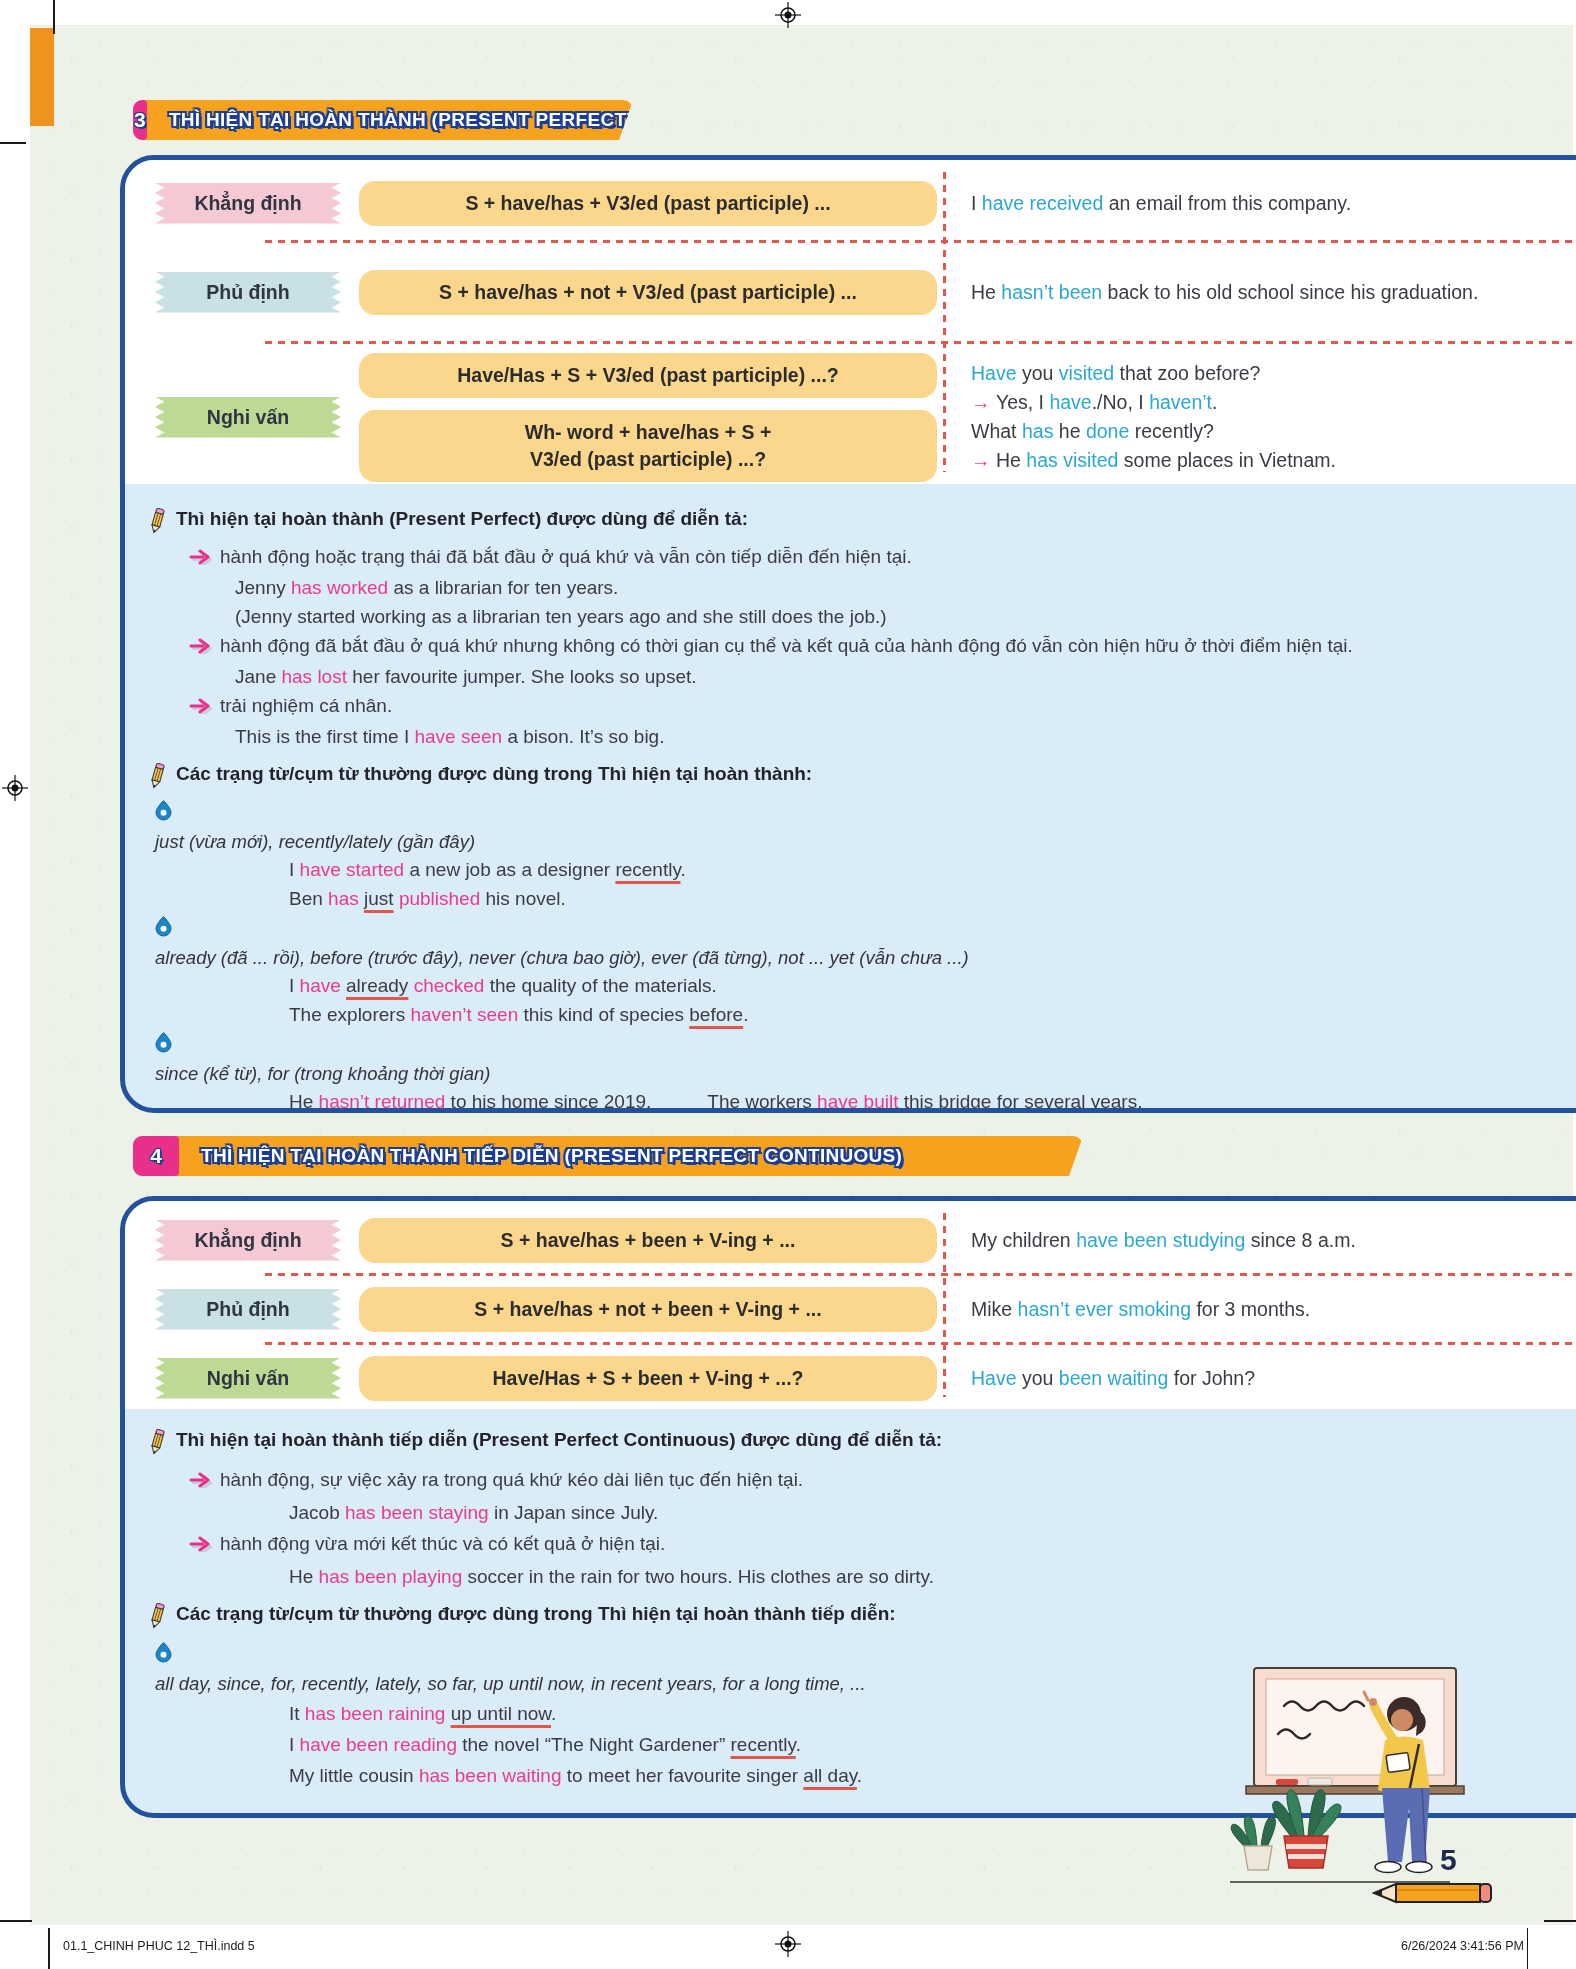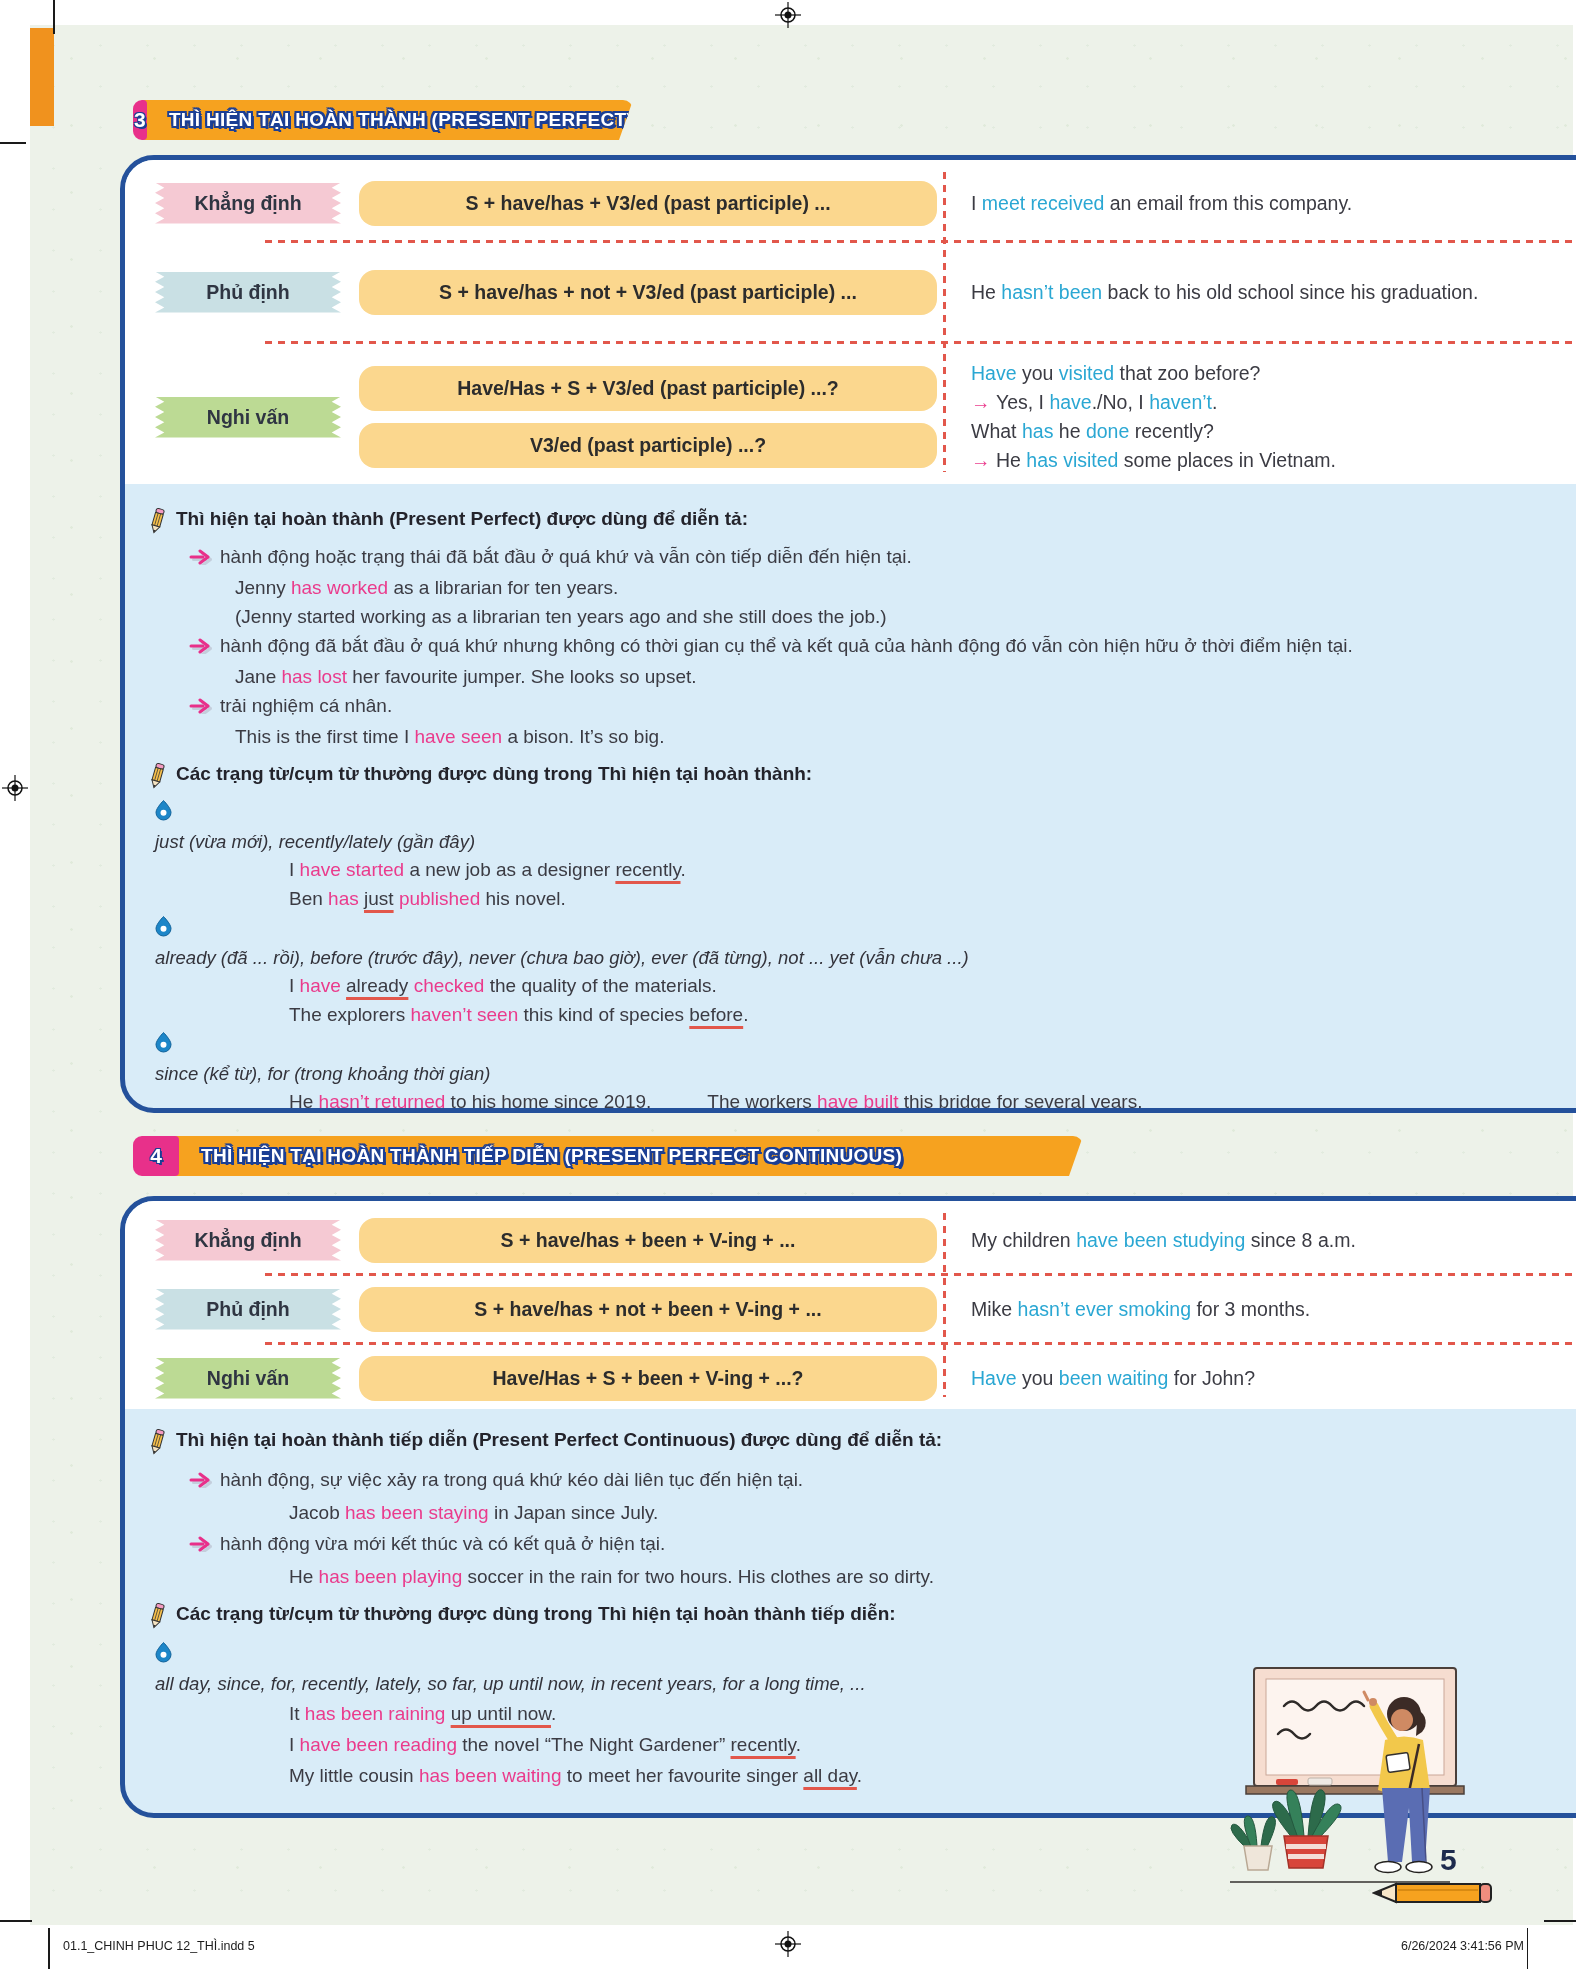--- a/index.html
+++ b/index.html
@@ -114,21 +114,21 @@
   <div class="trow" style="min-height: 62px;">
         <div class="lcell">
           <div class="tape" style="background: rgb(245, 201, 211);">Khẳng định</div>
         </div>
         <div class="fcell">
           <div class="fbox">
             <div class="fline">S + have/has + V3/ed (past participle) ...</div>
           </div>
         </div>
         <div class="ecell">
-          <div class="eline"><span class="s-p">I </span><span class="s-b">meet received</span><span class="s-p"> an email from this company.</span></div>
+          <div class="eline"><span class="s-p">I </span><span class="s-b">have received</span><span class="s-p"> an email from this company.</span></div>
         </div>
       </div>
       <div class="sep"></div>
       <div class="trow" style="min-height: 86px;">
         <div class="lcell">
           <div class="tape" style="background: rgb(201, 224, 228);">Phủ định</div>
         </div>
         <div class="fcell">
           <div class="fbox">
             <div class="fline">S + have/has + not + V3/ed (past participle) ...</div>
@@ -141,20 +141,21 @@
       <div class="sep"></div>
       <div class="trow" style="min-height: 134px;">
         <div class="lcell">
           <div class="tape" style="background: rgb(188, 218, 148);">Nghi vấn</div>
         </div>
         <div class="fcell">
           <div class="fbox">
             <div class="fline">Have/Has + S + V3/ed (past participle) ...?</div>
           </div>
           <div class="fbox">
+            <div class="fline">Wh- word + have/has + S +</div>
             <div class="fline">V3/ed (past participle) ...?</div>
           </div>
         </div>
         <div class="ecell">
           <div class="eline"><span class="s-b">Have</span><span class="s-p"> you </span><span class="s-b">visited</span><span class="s-p"> that zoo before?</span></div>
           <div class="eline"><span class="s-a">→ </span><span class="s-p">Yes, I </span><span class="s-b">have</span><span class="s-p">./No, I </span><span class="s-b">haven’t</span><span class="s-p">.</span></div>
           <div class="eline"><span class="s-p">What </span><span class="s-b">has</span><span class="s-p"> he </span><span class="s-b">done</span><span class="s-p"> recently?</span></div>
           <div class="eline"><span class="s-a">→ </span><span class="s-p">He </span><span class="s-b">has visited</span><span class="s-p"> some places in Vietnam.</span></div>
         </div>
       </div>

